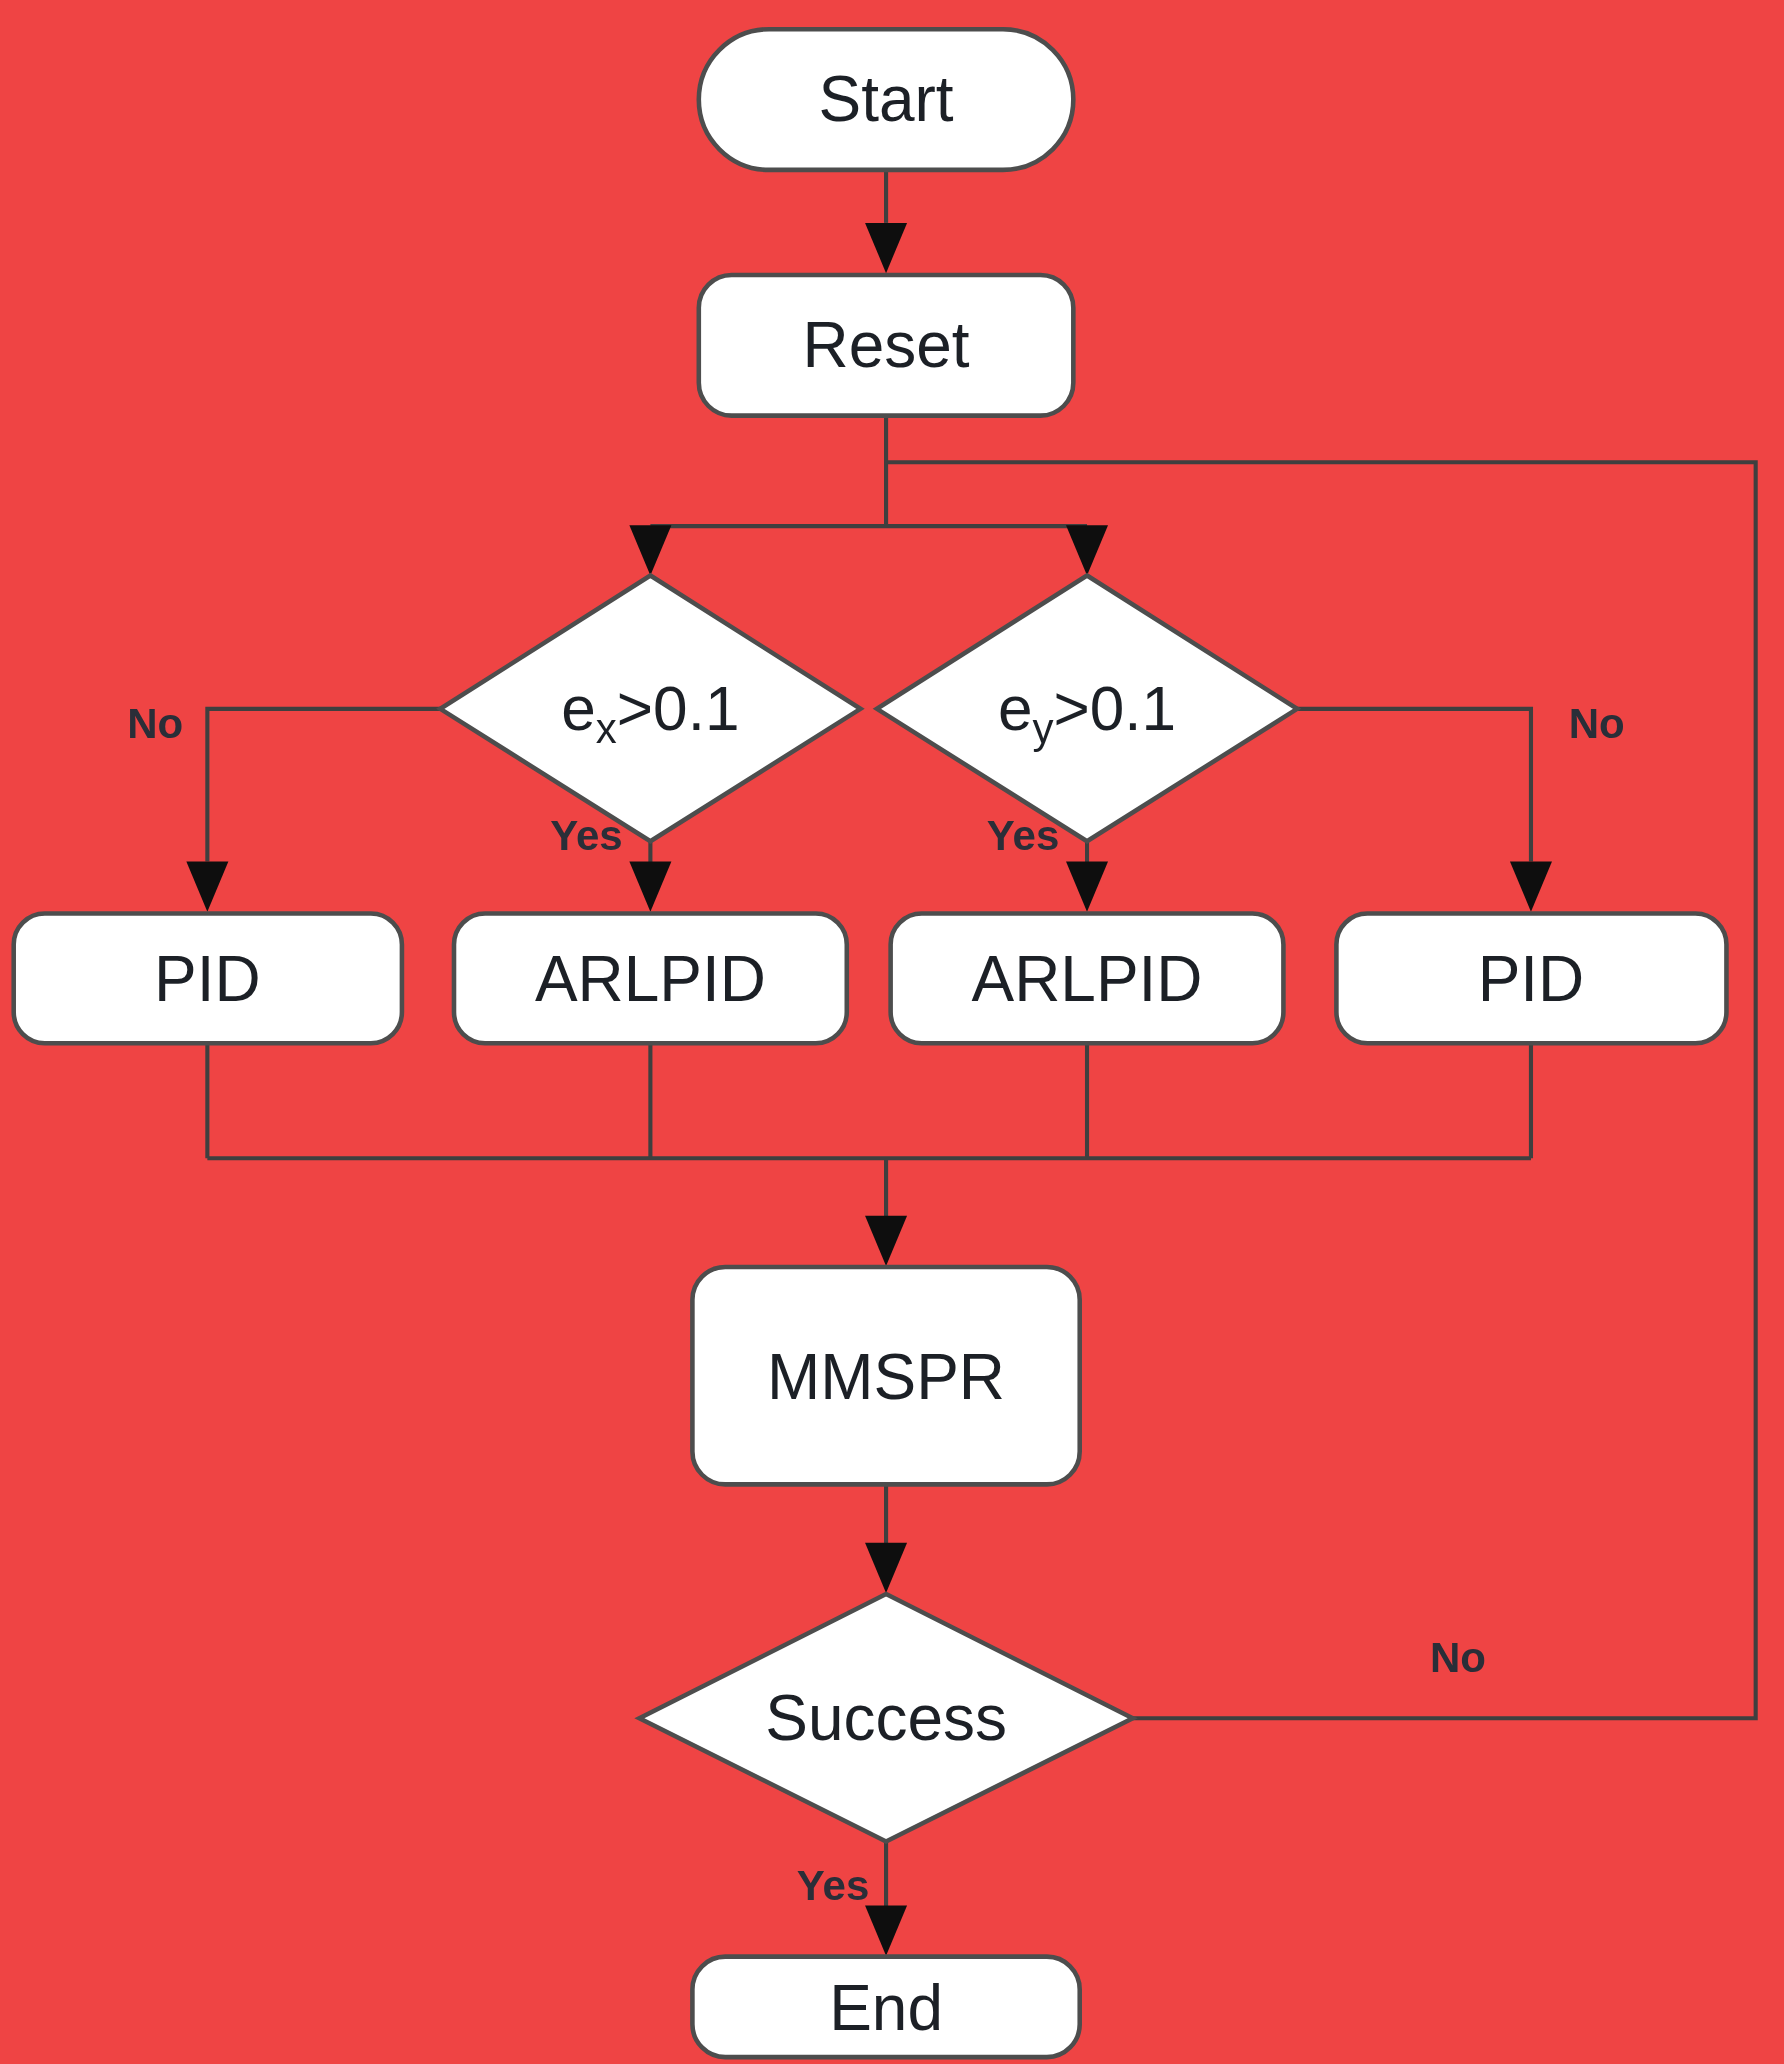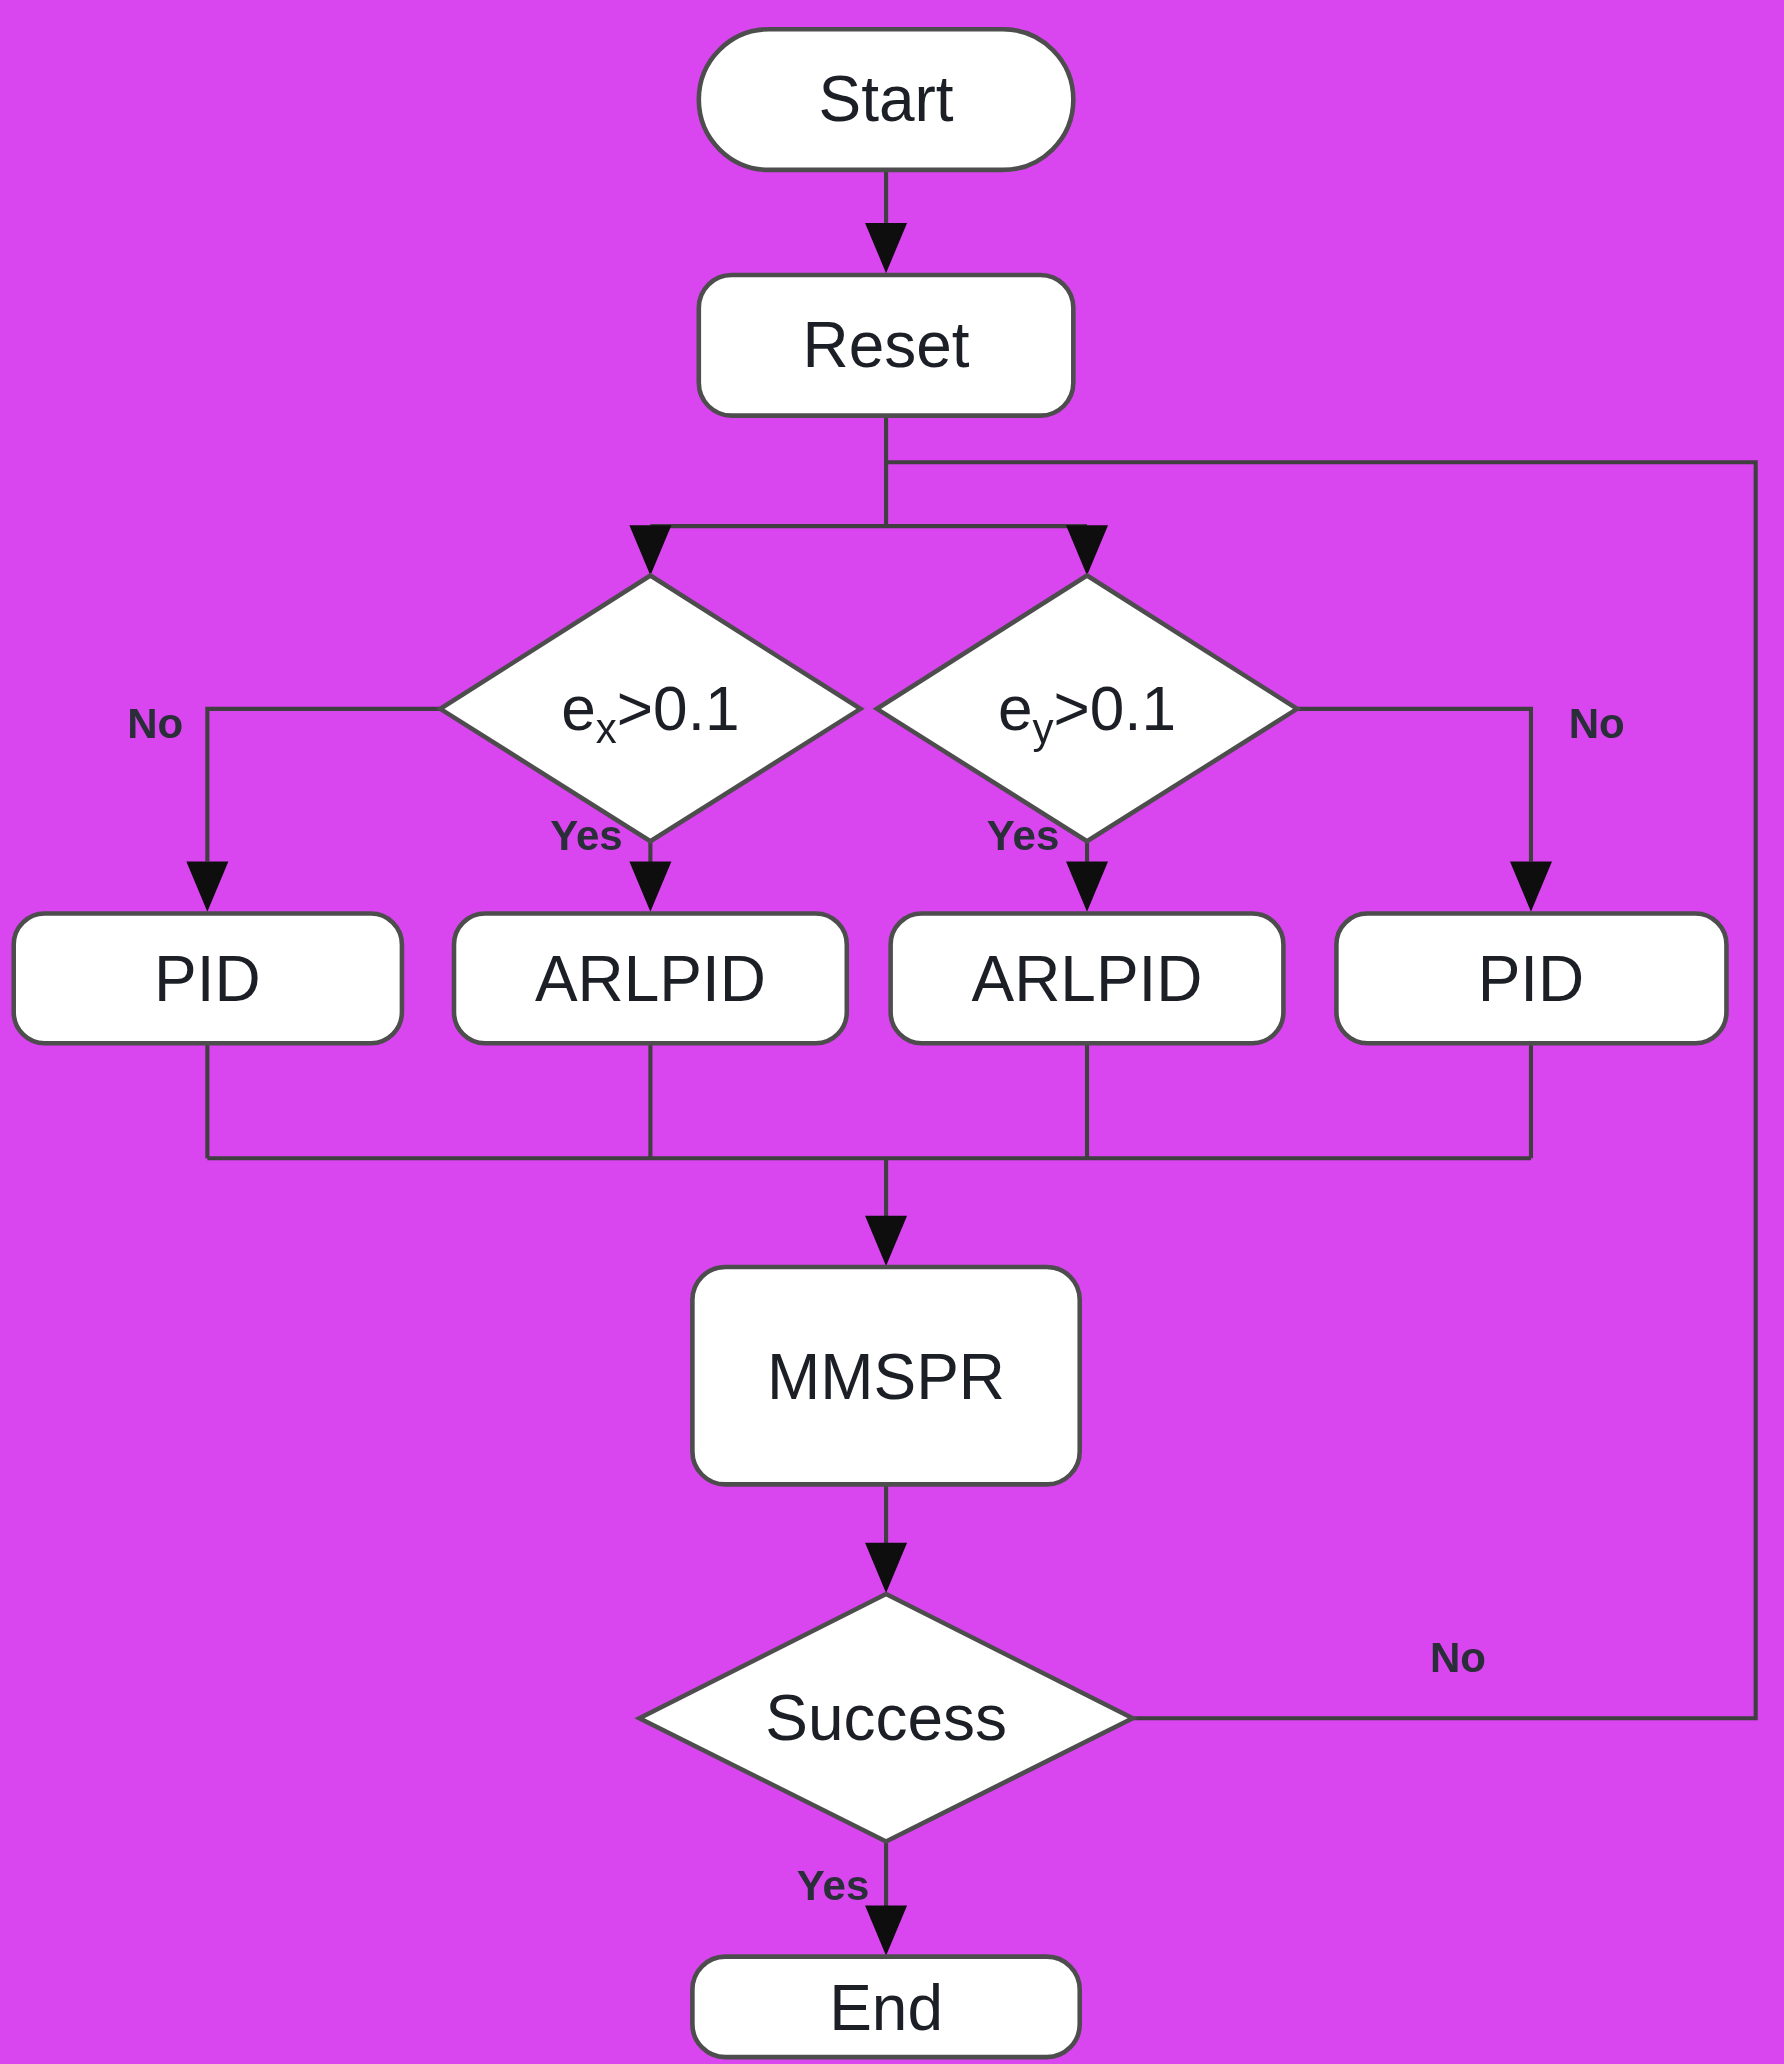--- a/index.html
+++ b/index.html
@@ -2,21 +2,21 @@
 <html style="font-size:14.6px"><head>
 <meta charset="utf-8">
 <style>
   html, body {
     margin: 0;
     padding: 0;
     background: #ffffff;
   }
   .flowchart-wrap {
     width: 100%;
-    background: #d946ef;
+    background: #ef4444;
   }
   svg {
     display: block;
     width: 100%;
     height: auto;
   }
   .node-shape {
     fill: #ffffff;
     stroke: #4d4d4d;
     stroke-width: 5;

